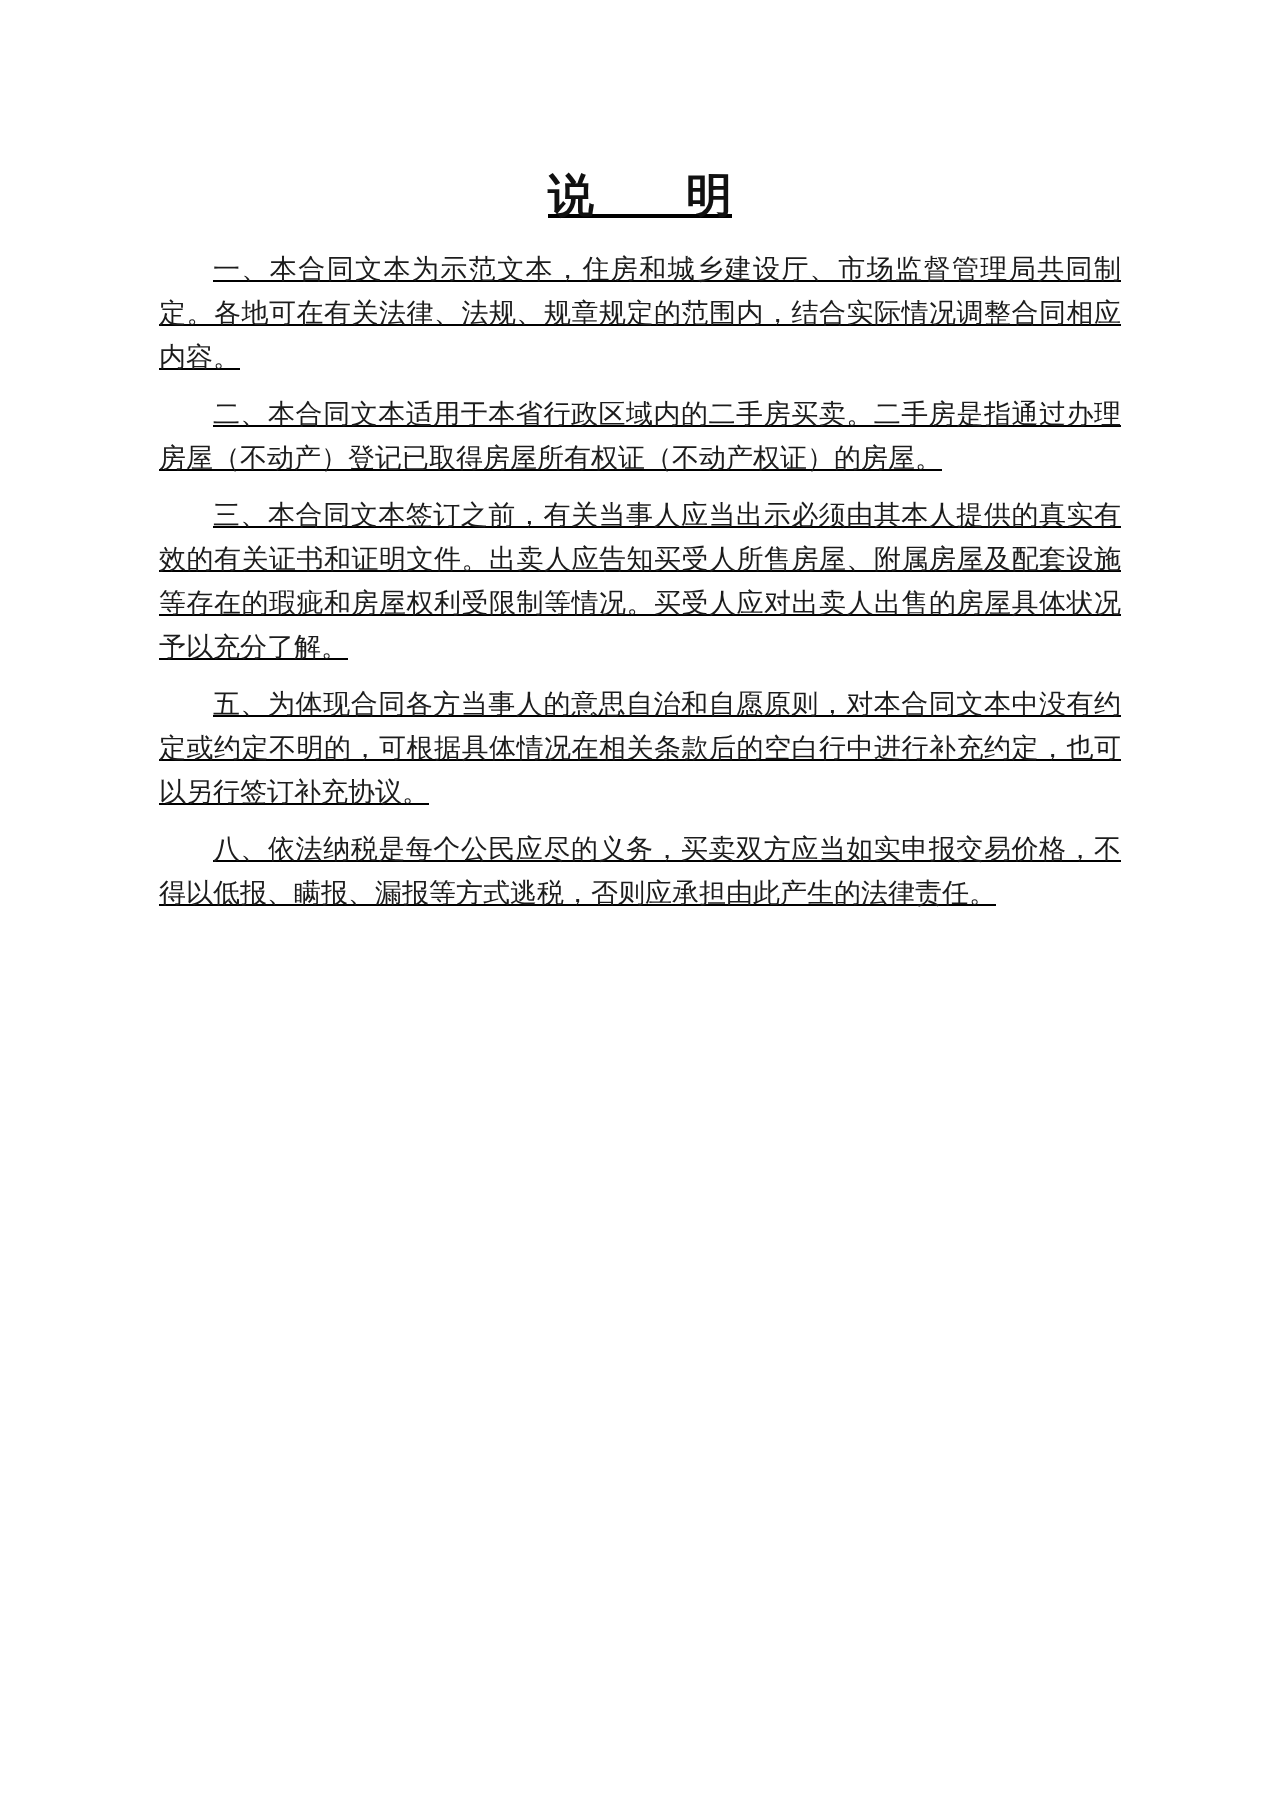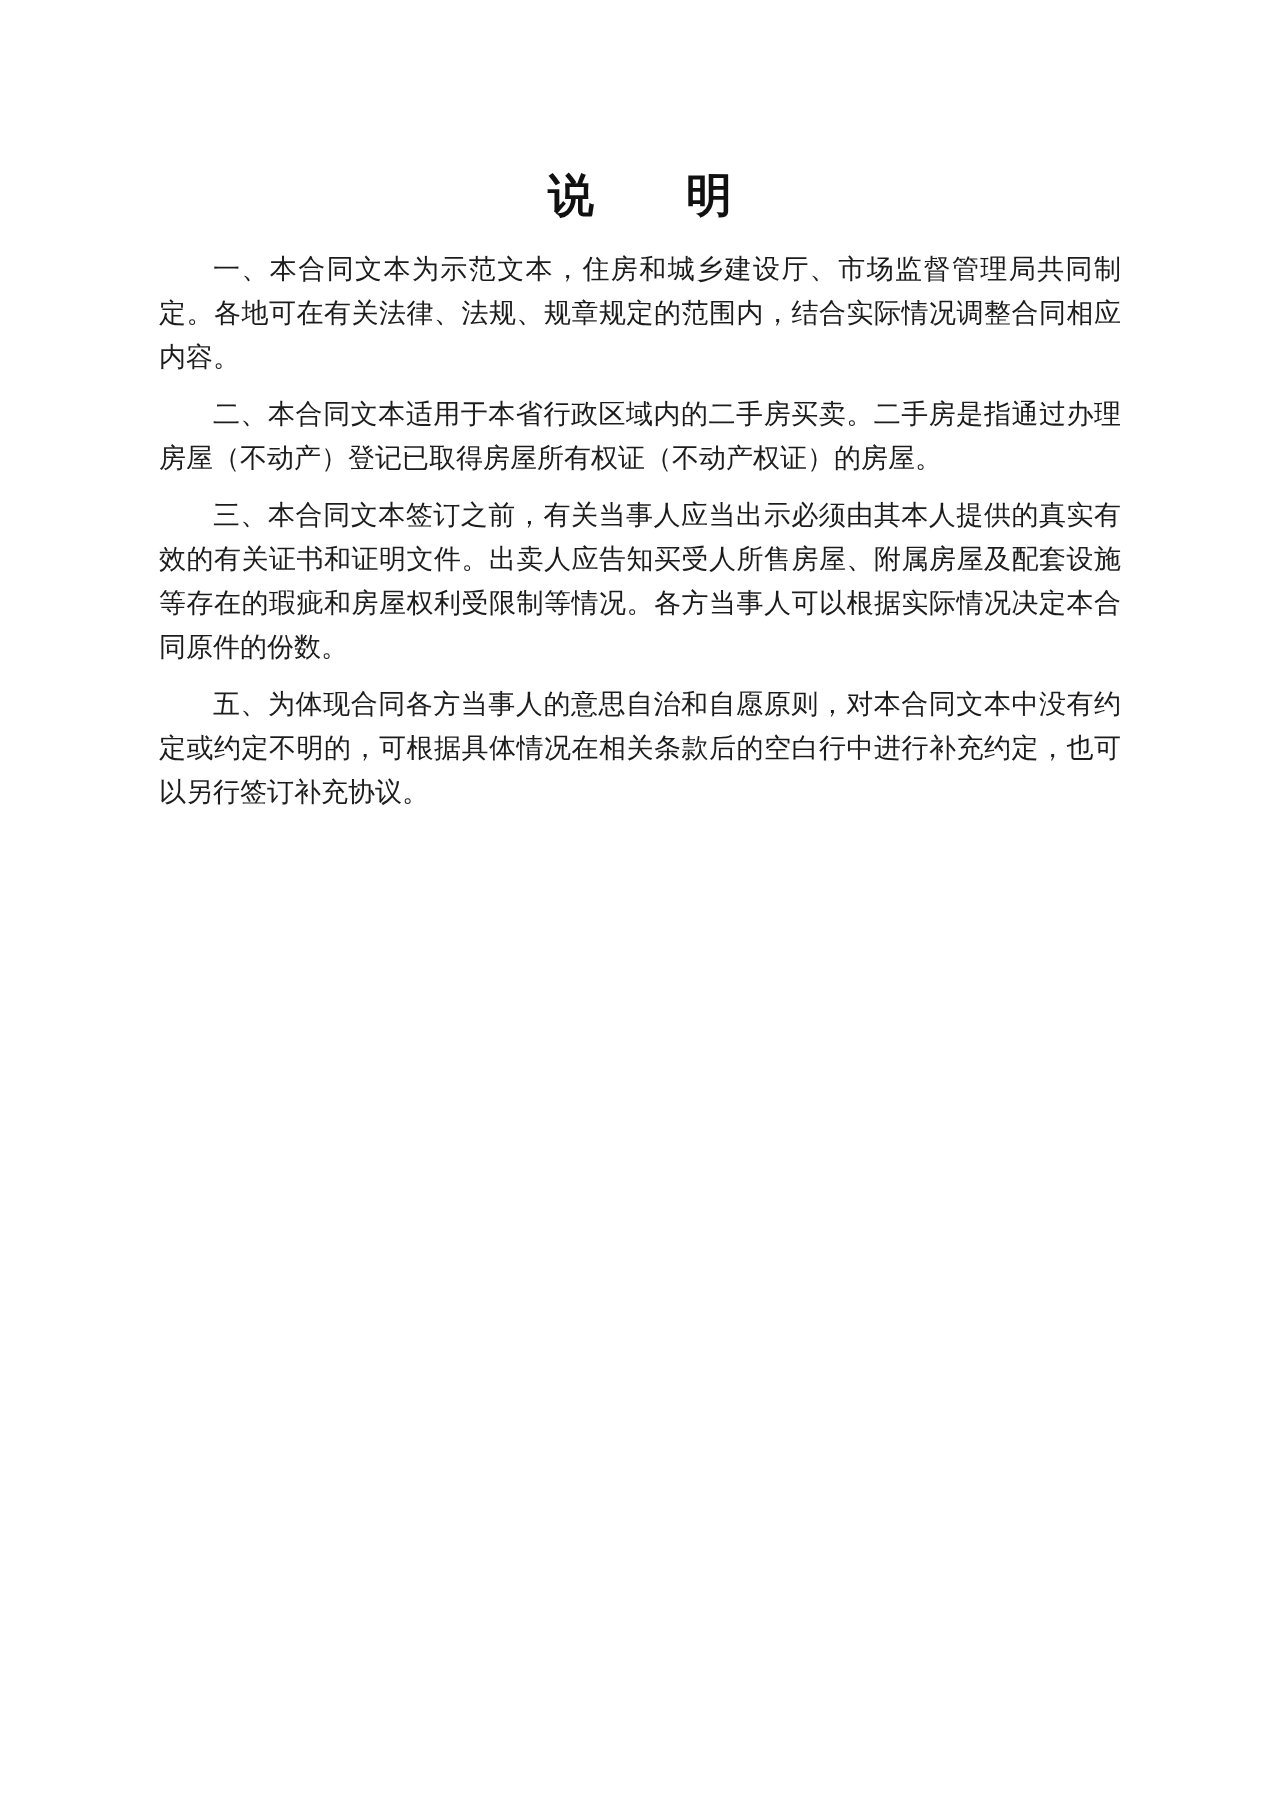--- a/index.html
+++ b/index.html
@@ -3,20 +3,21 @@
 <meta charset="utf-8">
 <style>
   html, body { margin: 0; padding: 0; background: #ffffff; }
   .page {
     position: relative;
     width: 1280px;
     height: 1544px;
     background: #ffffff;
     overflow: hidden;
     font-family: "Liberation Sans", sans-serif;
+    text-decoration: underline;
   }
   .doc-title {
     margin: 0;
     padding-top: 170px;
     text-align: center;
     font-size: 46px;
     line-height: 50px;
     font-weight: bold;
     color: #111111;
   }
@@ -68,22 +69,23 @@
 </head>
 <body>
 
 <div class="page">
 
   <h1 class="doc-title">说　　明</h1>
 
   <div class="body-text">
       <p class="para">一、本合同文本为示范文本，住房和城乡建设厅、市场监督管理局共同制定。各地可在有关法律、法规、规章规定的范围内，结合实际情况调整合同相应内容。</p>
       <p class="para">二、本合同文本适用于本省行政区域内的二手房买卖。二手房是指通过办理房屋（不动产）登记已取得房屋所有权证（不动产权证）的房屋。</p>
-      <p class="para">三、本合同文本签订之前，有关当事人应当出示必须由其本人提供的真实有效的有关证书和证明文件。出卖人应告知买受人所售房屋、附属房屋及配套设施等存在的瑕疵和房屋权利受限制等情况。各方当事人可以根据实际情况决定本合同原件的份数。</p>
+      <p class="para">三、本合同文本签订之前，有关当事人应当出示必须由其本人提供的真实有效的有关证书和证明文件。出卖人应告知买受人所售房屋、附属房屋及配套设施等存在的瑕疵和房屋权利受限制等情况。买受人应对出卖人出售的房屋具体状况予以充分了解。</p>
       <p class="para">五、为体现合同各方当事人的意思自治和自愿原则，对本合同文本中没有约定或约定不明的，可根据具体情况在相关条款后的空白行中进行补充约定，也可以另行签订补充协议。</p>
+      <p class="para">八、依法纳税是每个公民应尽的义务，买卖双方应当如实申报交易价格，不得以低报、瞒报、漏报等方式逃税，否则应承担由此产生的法律责任。</p>
     </div>
 
   <div class="page-number">—2—</div>
 
   <div class="watermark">
     <div class="wm-main">简用合同</div>
     <div class="wm-sub">源文件下载无水印</div>
   </div>
 
 </div>

